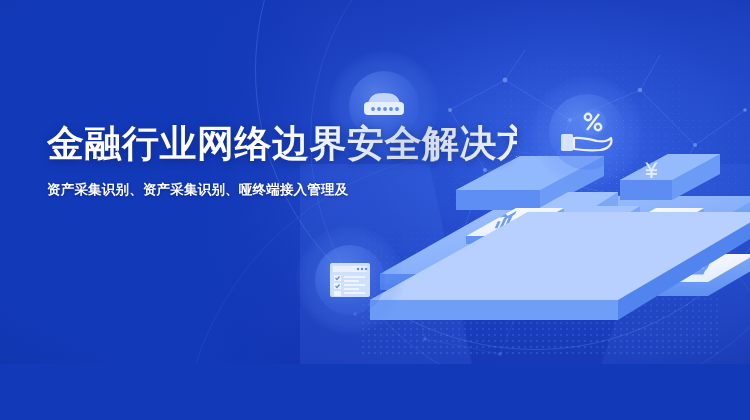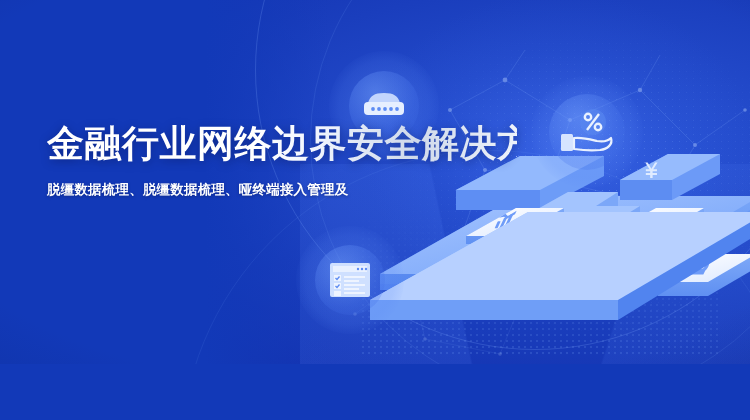--- a/index.html
+++ b/index.html
@@ -358,17 +358,17 @@
       <g stroke="#5d8cf3" stroke-width="1.3" fill="none">
         <path d="M7.5 17 L9 18.5 L11.5 15.5"></path>
           <path d="M7.5 25 L9 26.5 L11.5 23.5"></path>
       </g>
     </svg>
   </div>
 
   <div class="text-block">
     <div class="headline">金融行业网络边界安全解决方案</div>
     <div class="subtitle">
-      <span>脱缰数据梳理、脱缰数据梳理、哑终端接入管理及</span>
+      <span>资产采集识别、资产采集识别、哑终端接入管理及</span>
     </div>
   </div>
 
 </div>
 
 </body></html>

